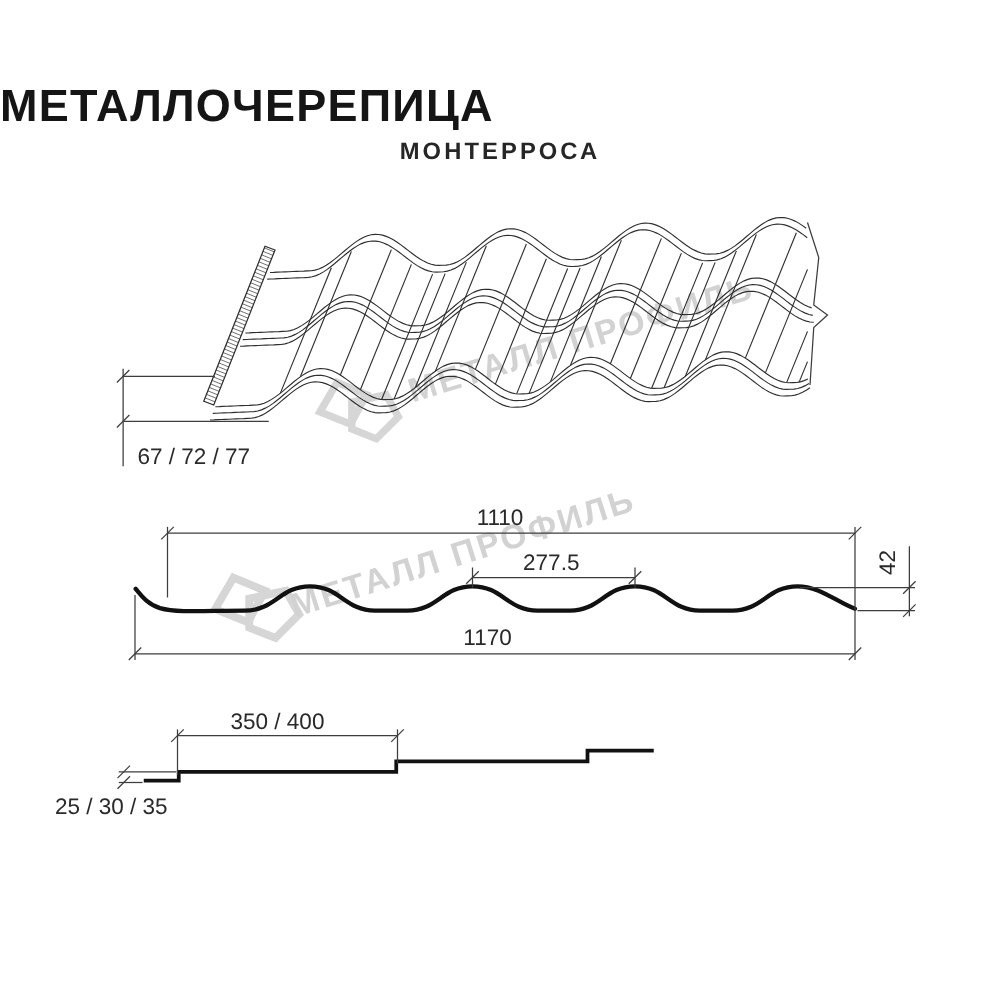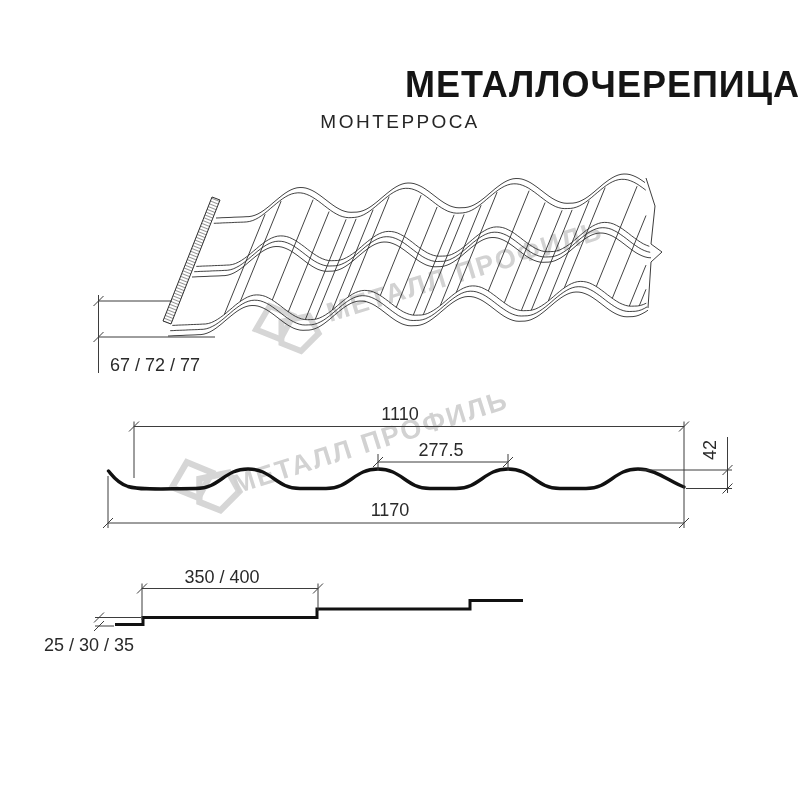--- a/index.html
+++ b/index.html
@@ -1,21 +1,21 @@
 <!DOCTYPE html>
 <html><head>
 <meta charset="utf-8">
 <style>
   html,body{margin:0;padding:0;background:#ffffff;}
   #page{position:relative;width:800px;height:800px;background:#fff;overflow:hidden;
         font-family:"Liberation Sans",sans-serif;}
-  .title{position:absolute;top:67px;left:0;width:800px;text-align:right;
+  .title{position:absolute;top:67px;left:0;width:800px;text-align:left;
          font-size:36px;font-weight:bold;color:#151515;letter-spacing:1px;line-height:1;}
   .subtitle{position:absolute;top:112px;left:0;width:800px;text-align:center;
-            font-size:19px;font-weight:400;color:#262626;letter-spacing:2.5px;line-height:1;}
+            font-size:19px;font-weight:700;color:#262626;letter-spacing:2.5px;line-height:1;}
   svg{position:absolute;top:0;left:0;}
   .dimtxt{font-family:"Liberation Sans",sans-serif;font-size:18px;fill:#2a2a2a;}
   .wmtxt{font-family:"Liberation Sans",sans-serif;font-weight:600;font-size:27px;
          letter-spacing:2px;fill:#d2d2d2;}
   .wmlogo{fill:none;stroke:#d6d6d6;stroke-width:6;}
   .thin{stroke:#3d3d3d;stroke-width:1;fill:none;}
   .thick{stroke:#111111;stroke-width:3.4;fill:none;stroke-linejoin:round;stroke-linecap:round;}
   .step{stroke:#111111;stroke-width:3;fill:none;stroke-linejoin:miter;}
 </style>
 </head>

